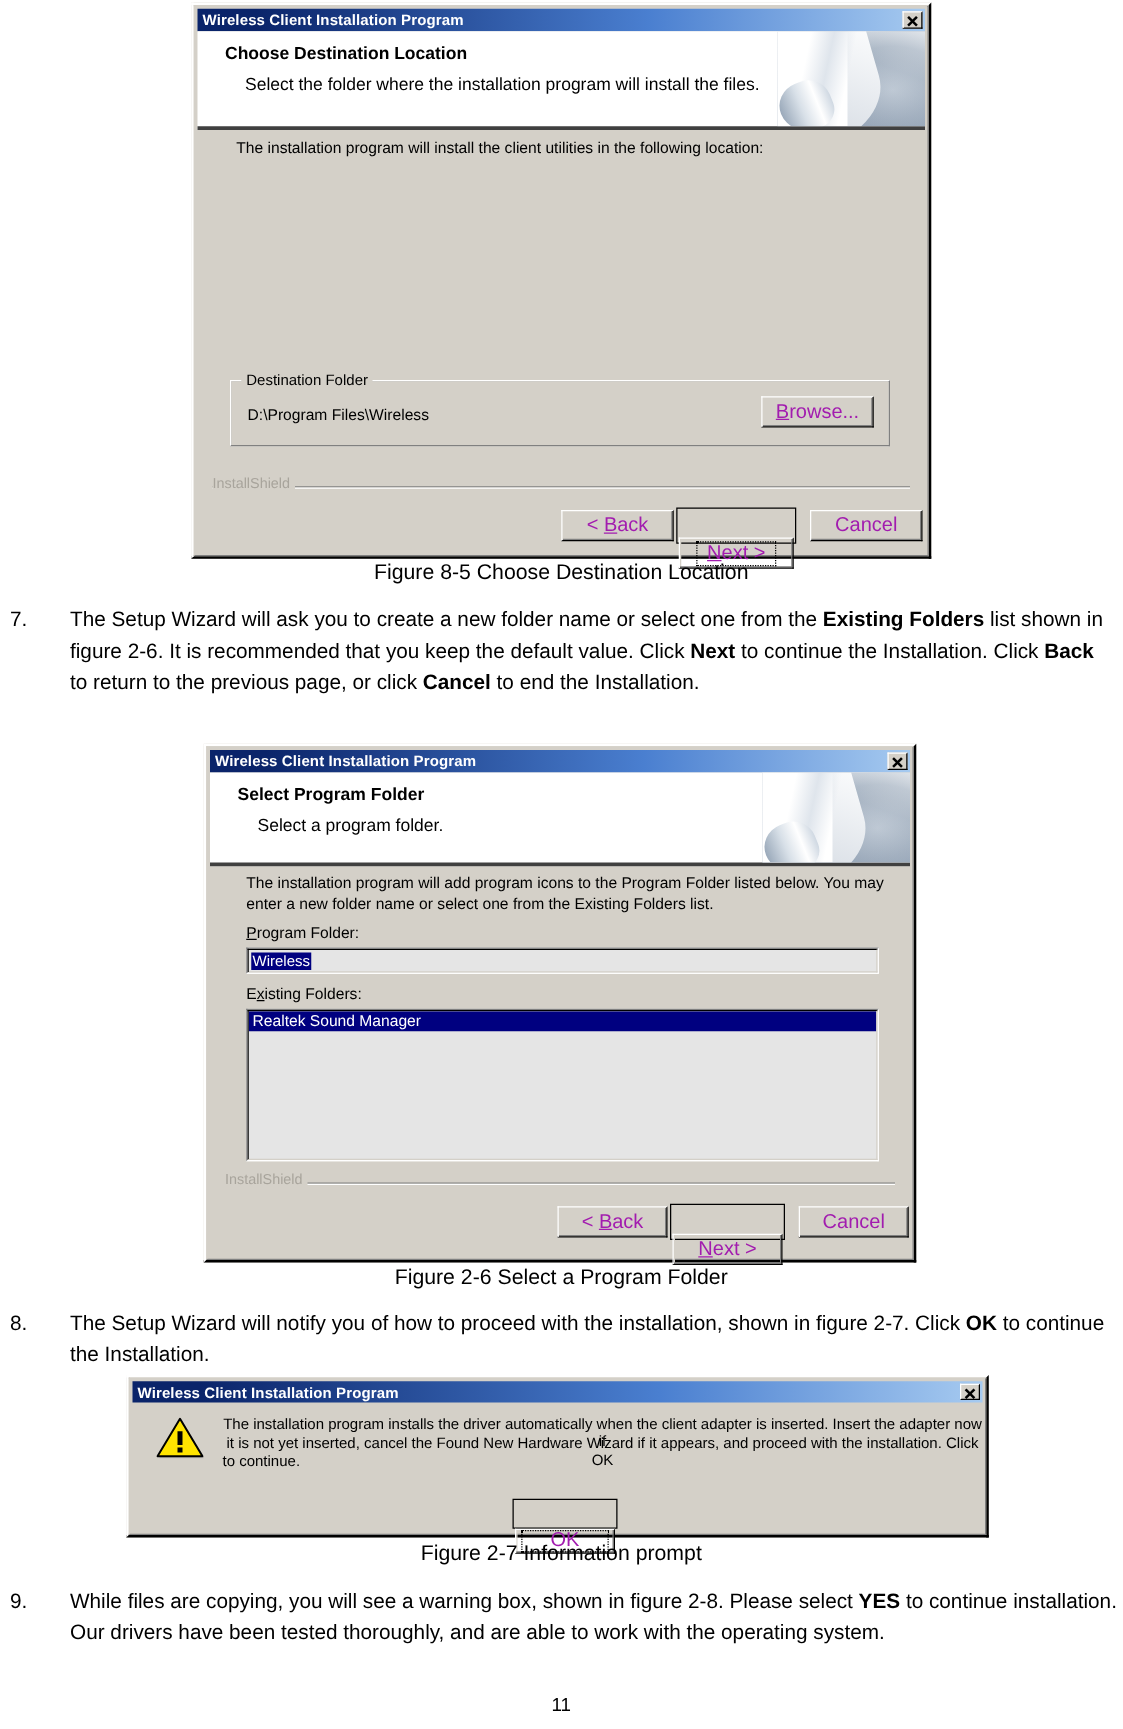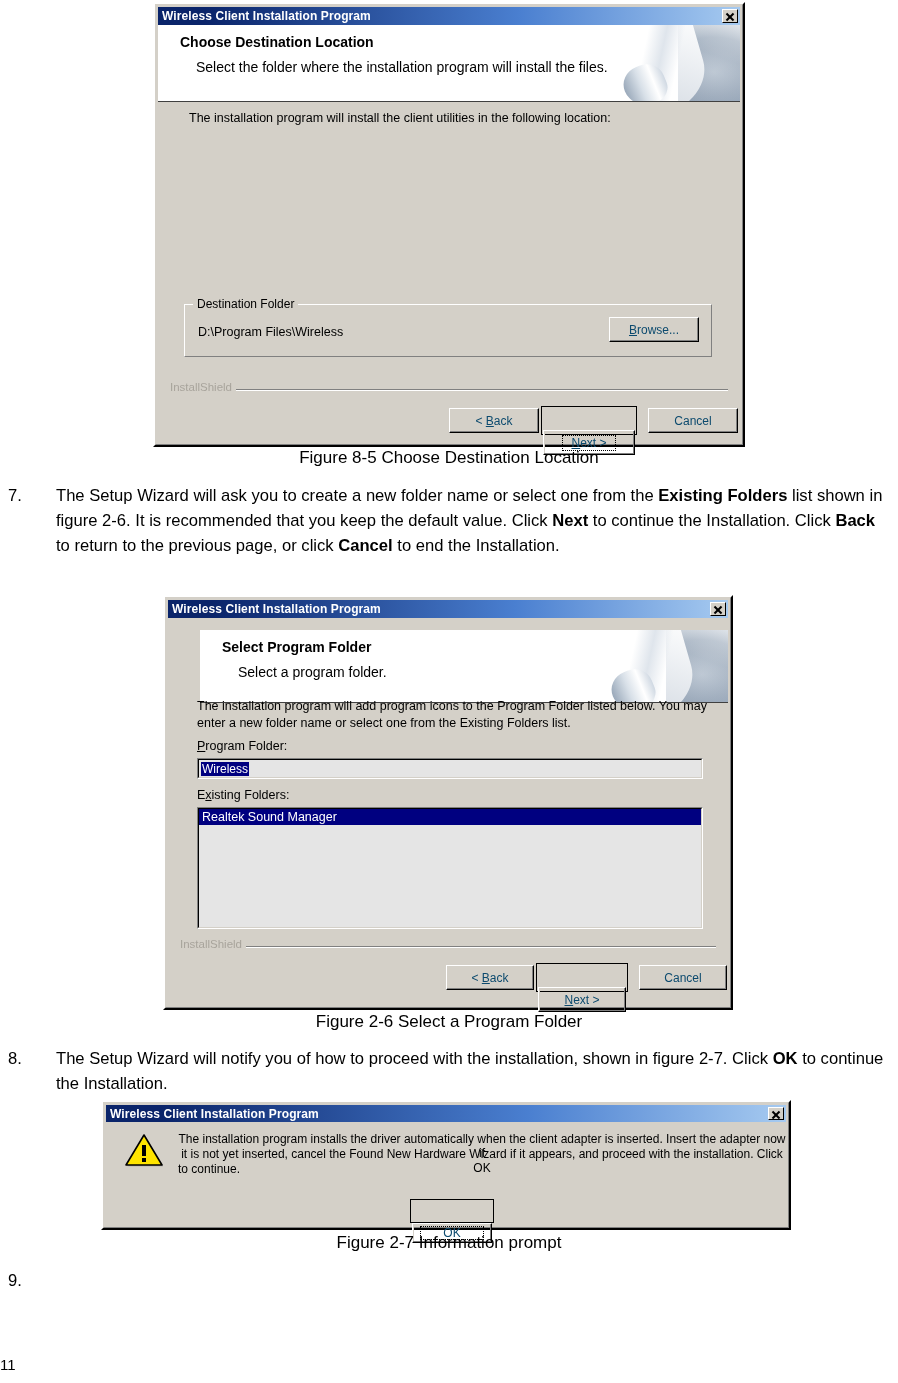--- a/index.html
+++ b/index.html
@@ -75,21 +75,21 @@
     height: 2px;
     background: #000;
   }
   .closebtn::before { transform: rotate(45deg); }
   .closebtn::after  { transform: rotate(-45deg); }
 
   
   .hdr {
     position: relative;
     background: #ffffff;
-    border-bottom: 1px solid #404040;
+    border-bottom: 3px solid #404040;
     height: 76px;
     overflow: hidden;
   }
   .hdr .h1 {
     position: absolute;
     left: 22px;
     top: 9px;
     font-size: 14px;
     font-weight: bold;
     white-space: nowrap;
@@ -163,27 +163,27 @@
 
   
   .btn {
     position: absolute;
     background: #d4d0c8;
     border-top: 1px solid #ffffff;
     border-left: 1px solid #ffffff;
     border-right: 1px solid #000000;
     border-bottom: 1px solid #000000;
     box-shadow: inset -1px -1px 0 #808080, inset 1px 1px 0 #d4d0c8;
-    font-size: 12px;
+    font-size: 16px;
     font-family: "Liberation Sans", sans-serif;
     display: flex;
     align-items: center;
     justify-content: center;
     box-sizing: border-box;
-    color: #0c4a6e;
+    color: #a21caf;
   }
   .btn.default {
     border: 1px solid #000000;
     box-shadow: none;
     padding: 1px;
   }
   .btn.default .face {
     width: 100%;
     height: 100%;
     border-top: 1px solid #ffffff;
@@ -294,21 +294,21 @@
     color: #000;
   }
   .para .num {
     position: absolute;
     left: 0;
     top: 0;
   }
   .pagenum {
     position: absolute;
     width: 898px;
-    text-align: left;
+    text-align: center;
     font-size: 15px;
   }
 </style>
 </head>
 <body>
 
 <div class="dlg" id="dlg1" style="left:153px; top:2px; width:592px; height:445px;">
   <div class="dlg-inner"></div>
 
   <div class="titlebar" style="position:absolute; left:3px; top:3px; right:3px;">
@@ -364,21 +364,21 @@
 </div>
 
 <div class="dlg" id="dlg2" style="left:163px; top:595px; width:570px; height:415px;">
   <div class="dlg-inner"></div>
 
   <div class="titlebar" style="position:absolute; left:3px; top:3px; right:3px;">
     <span class="title">Wireless Client Installation Program</span>
     <span class="closebtn"></span>
   </div>
 
-  <div class="hdr" style="position:absolute; left:3px; top:33px; right:3px; height:72px;margin-left:32px;">
+  <div class="hdr" style="position:absolute; left:3px; top:21px; right:3px; height:72px;">
     <div class="hdr-art" style="height:72px;">
       <div class="curl"></div>
       <div class="curl2"></div>
       <div class="shade" style="height:72px;"></div>
     </div>
     <div class="h1">Select Program Folder</div>
     <div class="h2">Select a program folder.</div>
   </div>
 
   <div class="body-area" style="position:absolute; left:3px; top:94px; right:3px; bottom:3px;">
@@ -458,15 +458,16 @@
         <span class="focus" style="padding:0 22px;">OK</span>
       </span>
     </div>
   </div>
 </div>
 
 <div class="figcap" style="left:0; top:1233px;">Figure 2-7    Information prompt</div>
 
 <div class="para" style="left:8px; top:1268px; width:886px; padding-left:48px; box-sizing:border-box;">
   <span class="num">9.</span>
+  <span id="step9-text"><span>While files are copying, you will see a warning box, shown in figure 2-8. Please select </span><span style="font-weight: bold;">YES</span><span> to continue installation. Our drivers have been tested thoroughly, and are able to work with the operating system.</span></span>
 </div>
 
 <div class="pagenum" style="left:0; top:1356px;">11</div>
 
 </body></html>

